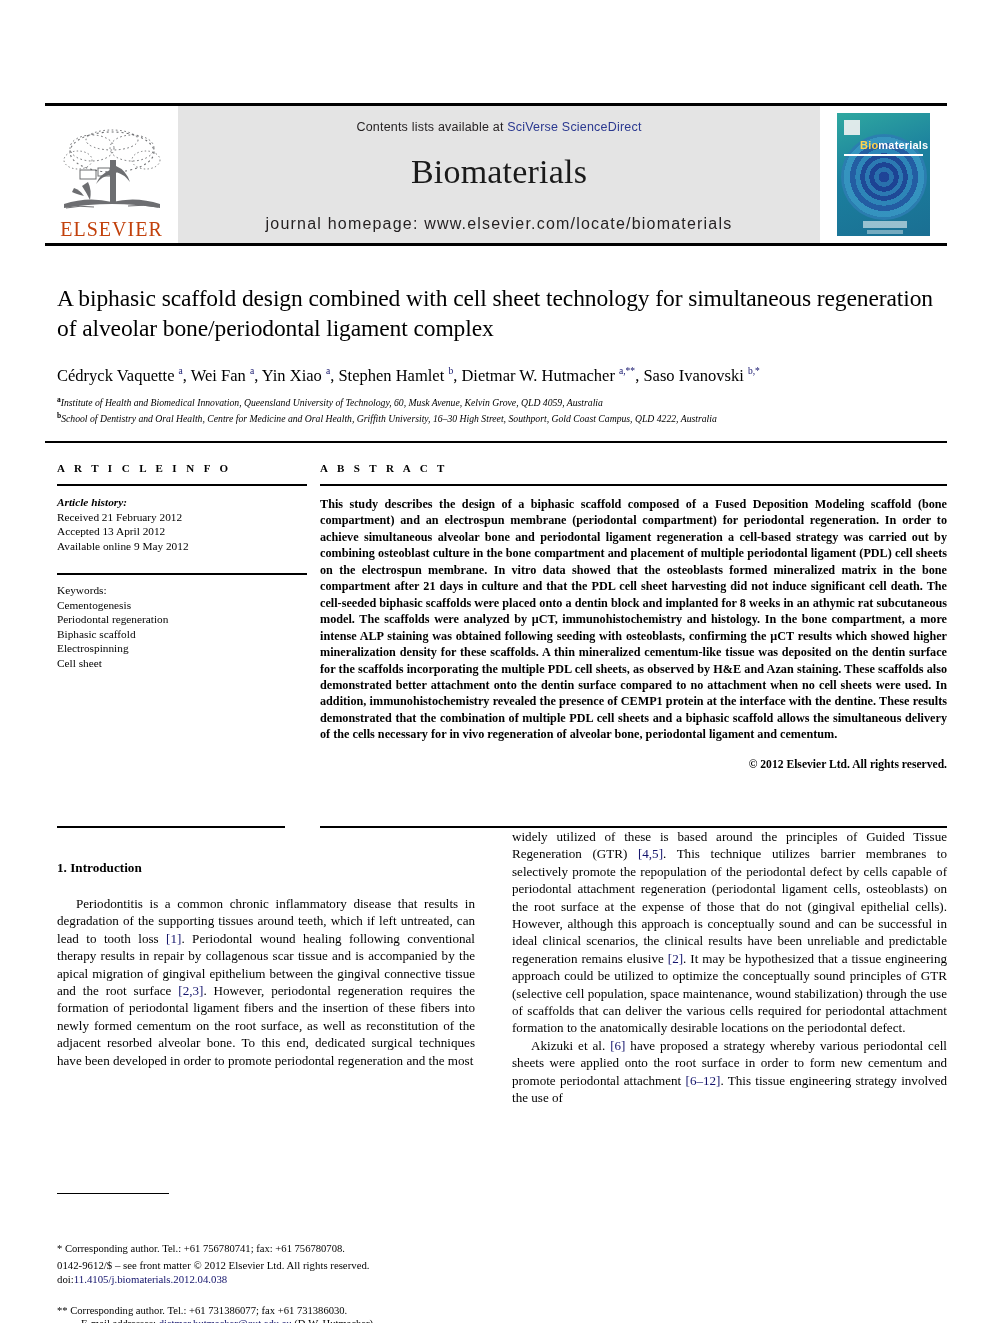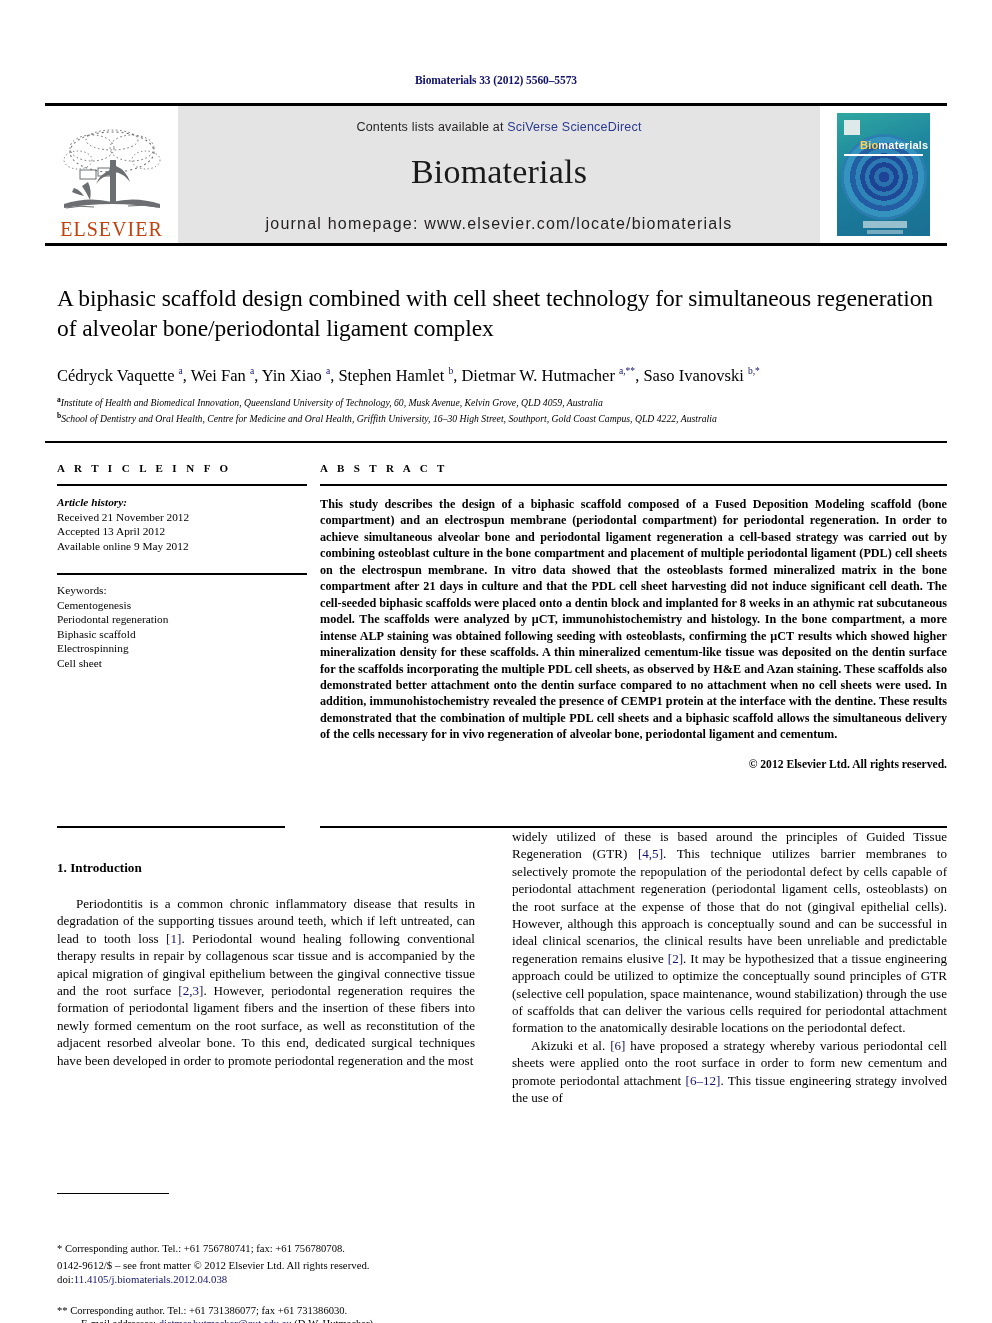--- a/index.html
+++ b/index.html
@@ -399,21 +399,20 @@
     font-size: 10.8px;
     line-height: 14px;
   }
   .imprint .doi-link { color: #12126b; }
 </style>
 </head>
 <body>
 
 <div class="page">
 
-  <div class="runhead">Biomaterials 33 (2012) 5560–5573</div>
 
   <div class="masthead">
 
     <div class="masthead-left">
       <svg class="elsevier-tree" viewBox="0 0 108 92" aria-hidden="true">
         <g fill="#6d6e71">
           <ellipse cx="54" cy="26" rx="42" ry="20" fill="none" stroke="#6d6e71" stroke-width="1.1" stroke-dasharray="2 3"></ellipse>
           <ellipse cx="34" cy="22" rx="22" ry="13" fill="none" stroke="#6d6e71" stroke-width="1" stroke-dasharray="1.6 2.6"></ellipse>
           <ellipse cx="74" cy="22" rx="22" ry="13" fill="none" stroke="#6d6e71" stroke-width="1" stroke-dasharray="1.6 2.6"></ellipse>
           <ellipse cx="54" cy="14" rx="26" ry="10" fill="none" stroke="#6d6e71" stroke-width="1" stroke-dasharray="1.6 2.6"></ellipse>
@@ -465,21 +464,21 @@
       </div>
   </div>
 
   <div class="rule-under-title"></div>
 
   <div class="info-col">
     <div class="sec-head">A R T I C L E  I N F O</div>
     <div class="sec-rule"></div>
     <div class="info-body">
       <span class="lbl">Article history:</span><br>
-      <span>Received 21 November 2012</span><br>
+      <span>Received 21 February 2012</span><br>
       <span>Accepted 13 April 2012</span><br>
       <span>Available online 9 May 2012</span>
     </div>
     <div class="kw-rule"></div>
     <div class="kw-body">
       <span class="lbl">Keywords:</span><br>
       <span>Cementogenesis</span><br>
       <span>Periodontal regeneration</span><br>
       <span>Biphasic scaffold</span><br>
       <span>Electrospinning</span><br>

